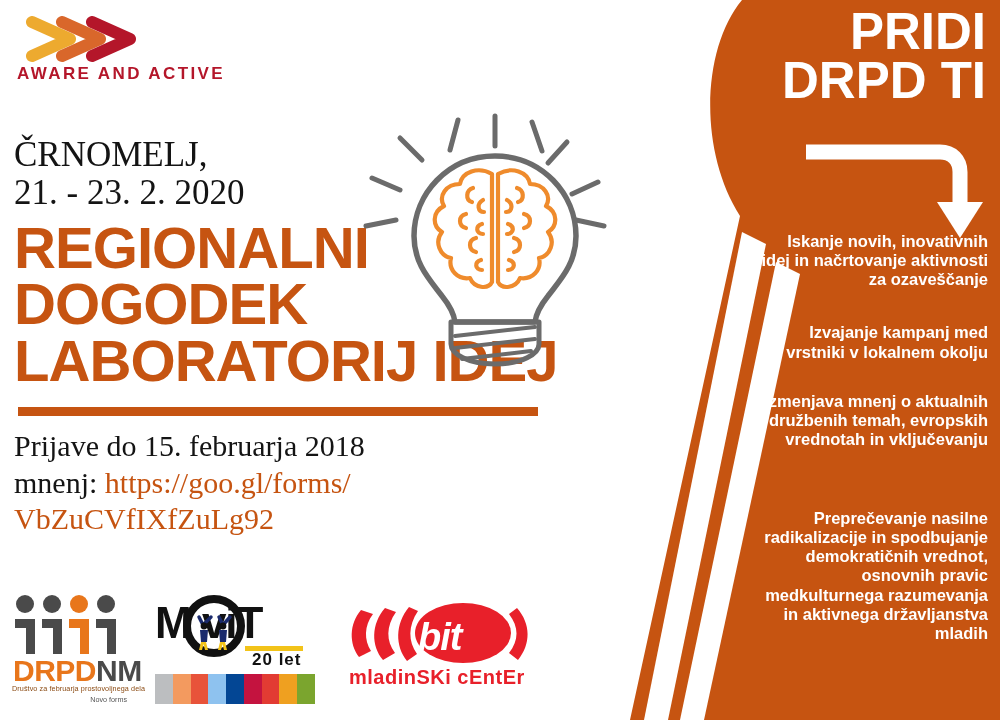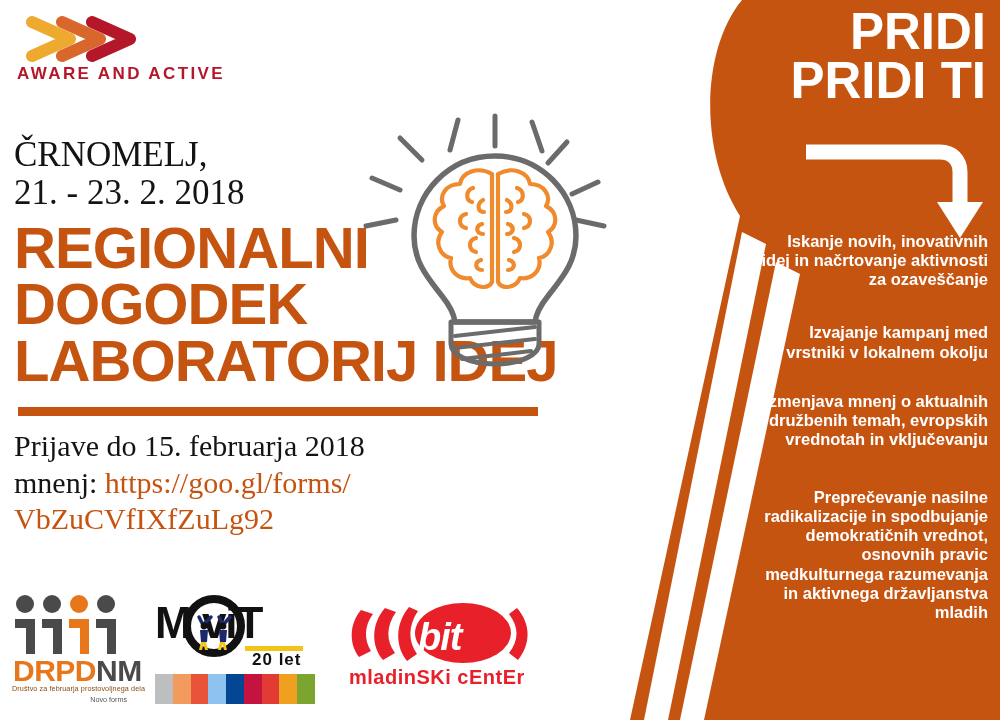--- a/index.html
+++ b/index.html
@@ -250,39 +250,39 @@
   }
   #panel-bullets .bullet {
     font-family: "Liberation Sans", sans-serif;
     font-weight: bold;
     font-size: 16.5px;
     line-height: 1.16;
     color: #ffffff;
   }
   #panel-bullets .b1 { margin-bottom: 34px; }
   #panel-bullets .b2 { margin-bottom: 30px; }
-  #panel-bullets .b3 { margin-bottom: 39px; }
+  #panel-bullets .b3 { margin-bottom: 60px; }
   #panel-bullets .b4 { }
 </style>
 </head>
 <body>
 
 <div id="poster">
 
   <div id="aware-logo">
     <svg width="230" height="50" viewBox="0 0 230 50">
       <path d="M18 6 L56 23 L18 40" fill="none" stroke="#edaa2f" stroke-width="12" stroke-linecap="round" stroke-linejoin="round"></path>
       <path d="M48 6 L86 23 L48 40" fill="none" stroke="#d9672b" stroke-width="12" stroke-linecap="round" stroke-linejoin="round"></path>
       <path d="M78 6 L116 23 L78 40" fill="none" stroke="#b4162a" stroke-width="12" stroke-linecap="round" stroke-linejoin="round"></path>
     </svg>
     <div class="aa-word">AWARE AND ACTIVE</div>
   </div>
 
   <div id="place-date">ČRNOMELJ,
-21. - 23. 2. 2018</div>
+21. - 23. 2. 2020</div>
 
   <div id="main-title">
     <div class="tline">REGIONALNI</div>
     <div class="tline">DOGODEK</div>
     <div class="tline">LABORATORIJ IDEJ</div>
   </div>
   <div id="title-rule"></div>
 
   <div id="signup">
     <div>Prijave do 15. februarja 2018</div>
@@ -399,21 +399,21 @@
       <path d="M146 262 L 50 720 L 74 720 L 170 274 Z" fill="#ffffff"></path>
 
       <g>
         <path d="M176 152 L 310 152 C 322 152 330 160 330 172 L 330 208" fill="none" stroke="#ffffff" stroke-width="15" stroke-linecap="butt"></path>
         <path d="M307 202 L 353 202 L 330 238 Z" fill="#ffffff"></path>
       </g>
     </svg>
 
     <div id="panel-headline">
       <div class="hl">PRIDI</div>
-      <div class="hl">PRIDI TI</div>
+      <div class="hl">DRPD TI</div>
     </div>
 
     <div id="panel-bullets">
       <div class="bullet b1">Iskanje novih, inovativnih idej in načrtovanje aktivnosti za ozaveščanje</div>
       <div class="bullet b2">Izvajanje kampanj med vrstniki v lokalnem okolju</div>
       <div class="bullet b3">Izmenjava mnenj o aktualnih družbenih temah, evropskih vrednotah in vključevanju</div>
       <div class="bullet b4">Preprečevanje nasilne radikalizacije in spodbujanje demokratičnih vrednot, osnovnih pravic medkulturnega razumevanja in aktivnega državljanstva mladih</div>
     </div>
   </div>
 

